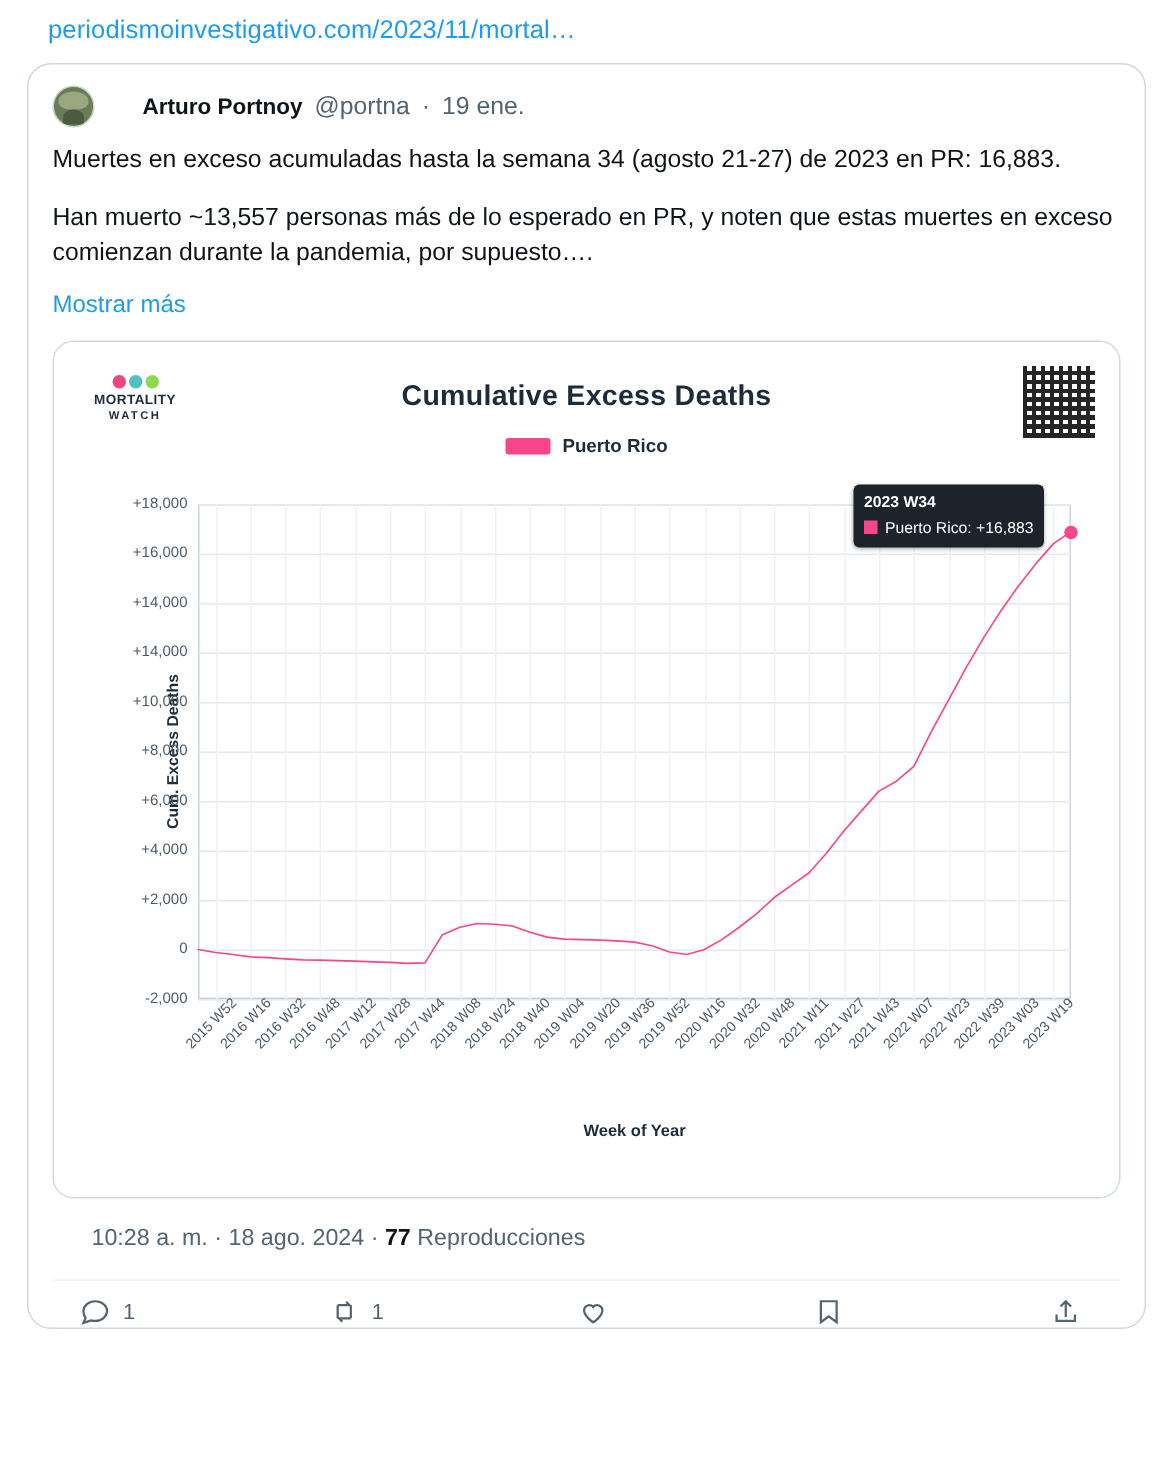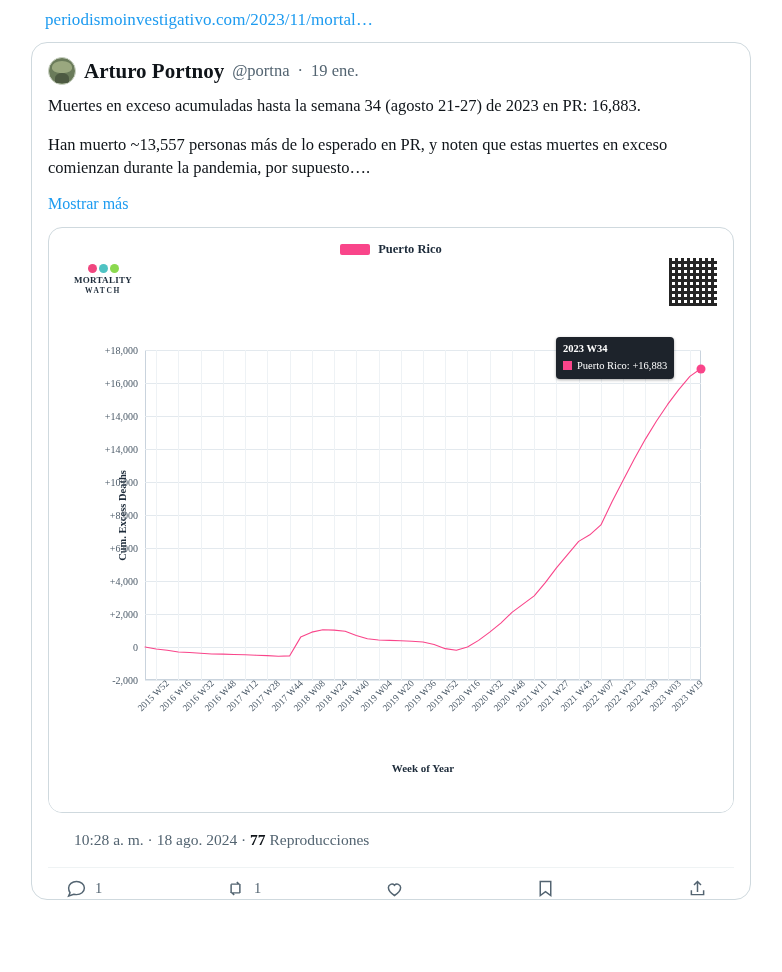--- a/index.html
+++ b/index.html
@@ -12,22 +12,21 @@
     background: #ffffff;
     font-family: "Liberation Sans", sans-serif;
     color: #0f1419;
     overflow: hidden;
   }
   .page {
     position: relative;
     width: 782px;
     height: 815px;
     box-sizing: border-box;
-    padding: 0 31px;
-    font-family: Liberation Serif, serif;
+    padding: 0 18px;
   }
   .source-link {
     font-size: 17px;
     color: #1d9bf0;
     padding: 10px 14px 12px 14px;
     letter-spacing: 0.1px;
     white-space: nowrap;
     overflow: hidden;
     text-overflow: ellipsis;
   }
@@ -65,22 +64,23 @@
   .avatar::after {
     content: "";
     position: absolute;
     left: 6px; bottom: 1px;
     width: 14px; height: 10px;
     border-radius: 50% 50% 0 0;
     background: #4d5a42;
   }
   .display-name {
     font-weight: bold;
-    font-size: 21px;
+    font-size: 15px;
     color: #0f1419;
+    margin-left: 24px;
   }
   .handle, .dot, .date {
     font-size: 16.5px;
     color: #536471;
   }
   .tweet-text {
     font-size: 16.5px;
     line-height: 1.38;
     color: #0f1419;
     margin: 0 0 16px 0;
@@ -315,20 +315,21 @@
             <span style="background: rgb(240, 70, 127);"></span>
             <span style="background: rgb(79, 195, 195);"></span>
             <span style="background: rgb(139, 217, 79);"></span>
           </div>
           <div class="mw-title">MORTALITY</div>
           <div class="mw-sub">WATCH</div>
         </div>
 
         <div class="qr"></div>
 
+        <div class="chart-title">Cumulative Excess Deaths</div>
 
         <div class="legend">
           <span class="legend-swatch" style="background: rgb(249, 69, 138);"></span>
           <span>Puerto Rico</span>
         </div>
 
         <div class="y-axis-label">
           <span>Cum. Excess Deaths</span>
         </div>
 

